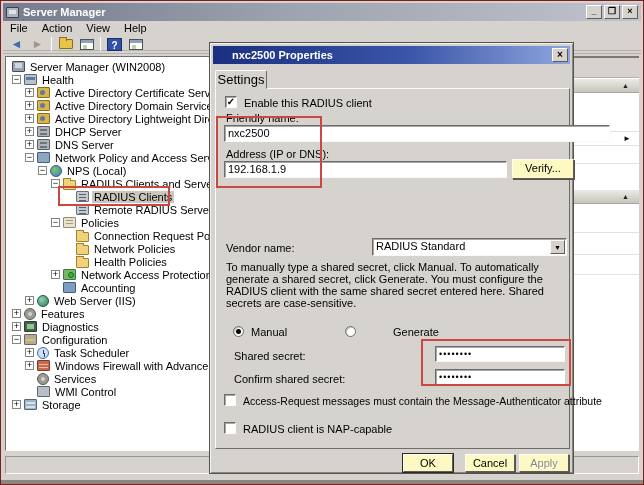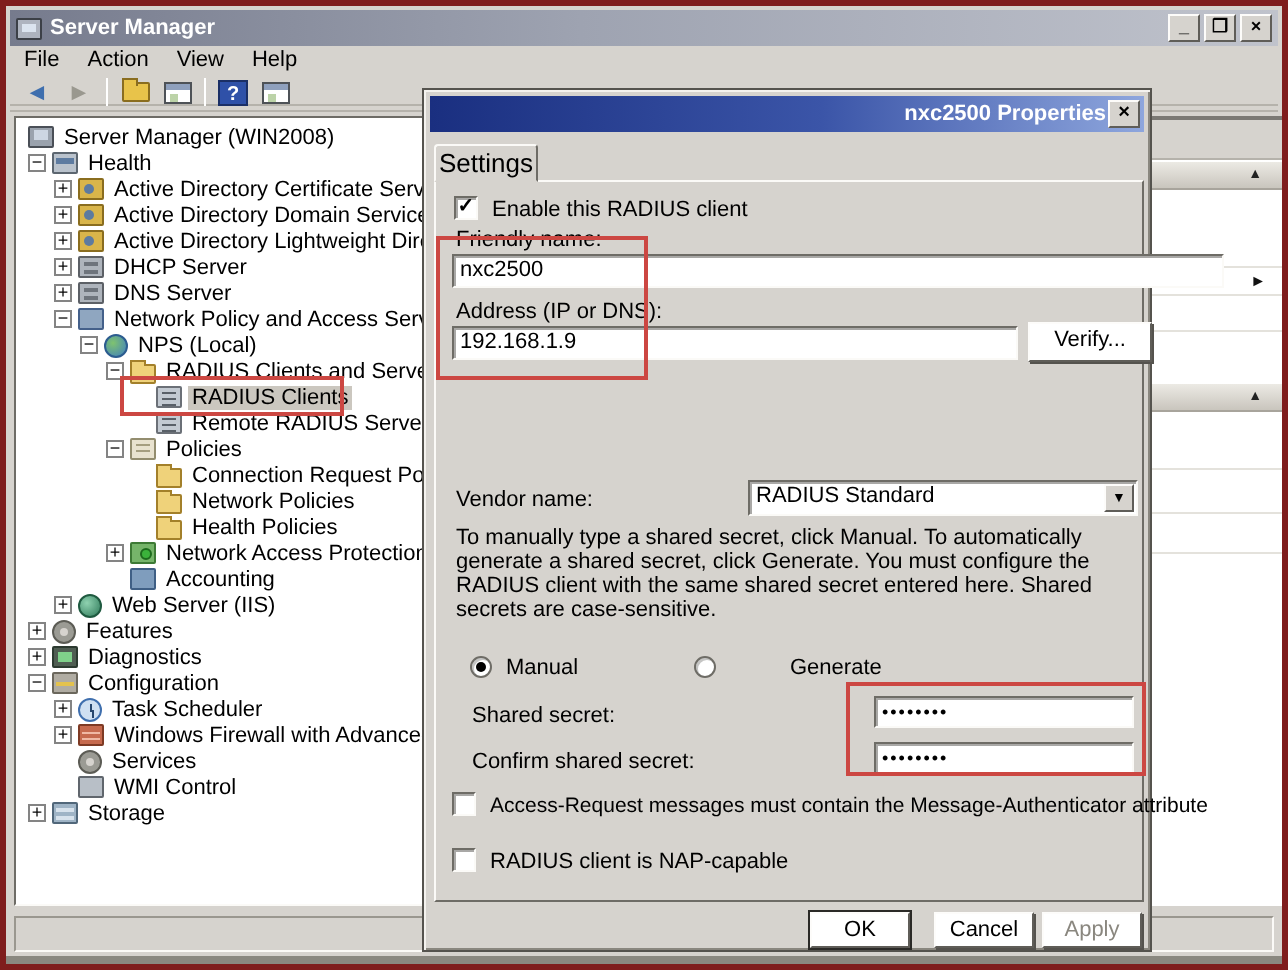--- a/index.html
+++ b/index.html
@@ -1,18 +1,18 @@
 <!DOCTYPE html>
 <html><head>
 <meta charset="utf-8">
 <style>
   html,body{margin:0;padding:0;background:#9b9a95;}
   *{box-sizing:border-box;font-family:"Liberation Sans",sans-serif;}
   #stage{position:relative;width:644px;height:485px;background:#d6d3ce;overflow:hidden;
-         border:3px solid #7f1d1d;box-shadow:inset 0 -4px 0 #8a8880;}
+         border:1px solid #7f1d1d;box-shadow:inset 0 -4px 0 #8a8880;}
   
   .titlebar{position:absolute;left:2px;top:2px;right:2px;height:18px;
     background:linear-gradient(90deg,#767b8d 0%,#9ea3b1 45%,#c0c3cc 100%);
     display:flex;align-items:center;padding:0 3px;color:#fff;font-size:11px;font-weight:bold;}
   .win-icon{width:13px;height:11px;background:#aeb4bf;border:1px solid #3c4047;border-radius:1px;
     margin-right:4px;position:relative;flex:none;}
   .win-icon::after{content:"";position:absolute;left:2px;top:2px;right:2px;height:4px;background:#dbe4ef;}
   .caption-btns{margin-left:auto;display:flex;gap:2px;}
   .cap-btn{width:16px;height:14px;background:#d6d3ce;border:1px solid;border-color:#fdfcfa #5f5d58 #5f5d58 #fdfcfa;
     color:#000;font-size:9px;line-height:11px;text-align:center;font-weight:bold;}
@@ -85,34 +85,34 @@
   .act-row{height:13px;display:flex;align-items:center;justify-content:flex-end;padding-right:8px;font-size:8px;color:#111;}
   
   #statusbar{position:absolute;left:4px;right:4px;top:455px;height:18px;background:#d6d3ce;
     border:1px solid;border-color:#9a978f #fbfaf7 #fbfaf7 #9a978f;}
   
   #dialog{position:absolute;left:208px;top:41px;width:365px;height:432px;background:#d6d3ce;
     border:1px solid #55534e;box-shadow:inset 1px 1px 0 #f4f2ee,inset -1px -1px 0 #8a877f;}
   .dlg-inner{position:absolute;inset:3px;}
   .dlg-title{position:absolute;left:0;top:0;right:0;height:18px;
     background:linear-gradient(90deg,#1a2f80 0%,#3b55a8 55%,#8ea6dd 100%);
-    color:#fff;font-size:11px;font-weight:bold;display:flex;align-items:center;padding:0 19px;justify-content:flex-end;}
+    color:#fff;font-size:11px;font-weight:bold;display:flex;align-items:center;padding:0 19px;}
   .dlg-close{position:absolute;right:2px;top:2px;width:16px;height:14px;background:#d6d3ce;
     border:1px solid;border-color:#fdfcfa #5f5d58 #5f5d58 #fdfcfa;color:#000;
     font-size:10px;line-height:12px;text-align:center;font-weight:bold;}
   .tab{position:absolute;left:2px;top:24px;width:52px;height:19px;background:#d6d3ce;
     border:1px solid;border-color:#fbfaf7 #6e6c66 #d6d3ce #fbfaf7;border-radius:2px 2px 0 0;
     font-size:13px;text-align:center;line-height:18px;z-index:2;}
   .tabpage{position:absolute;left:2px;top:42px;width:355px;height:361px;
     border:1px solid;border-color:#fbfaf7 #6e6c66 #6e6c66 #fbfaf7;}
   .lbl{position:absolute;font-size:11px;color:#000;white-space:nowrap;}
   .field{position:absolute;background:#fff;border:1px solid;border-color:#6e6c66 #fbfaf7 #fbfaf7 #6e6c66;
     box-shadow:inset 1px 1px 0 rgba(64,62,58,.45);font-size:11px;padding:1px 3px;color:#000;}
   .pwd{letter-spacing:1px;font-size:9px;line-height:12px;}
-  .btn{position:absolute;background:#ffffff;border:1px solid;border-color:#fdfcfa #5f5d58 #5f5d58 #fdfcfa;
+  .btn{position:absolute;background:#fef9c3;border:1px solid;border-color:#fdfcfa #5f5d58 #5f5d58 #fdfcfa;
     box-shadow:1px 1px 0 #55534e;font-size:11px;text-align:center;line-height:16px;color:#000;}
   .btn.default{box-shadow:0 0 0 1px #2b2a27,1px 1px 0 #55534e;}
   .btn.disabled{color:#8a877f;text-shadow:1px 1px 0 #fff;}
   .checkbox{position:absolute;width:12px;height:12px;background:#fff;border:1px solid;
     border-color:#6e6c66 #fbfaf7 #fbfaf7 #6e6c66;box-shadow:inset 1px 1px 0 rgba(64,62,58,.45);
     font-size:10px;line-height:10px;text-align:center;color:#000;font-weight:bold;}
   .radio{position:absolute;width:11px;height:11px;border-radius:50%;background:#fff;
     border:1px solid #6e6c66;box-shadow:inset 1px 1px 0 rgba(64,62,58,.3);}
   .radio.on::after{content:"";position:absolute;left:2px;top:2px;width:5px;height:5px;border-radius:50%;background:#000;}
   .para{position:absolute;font-size:11px;line-height:12px;color:#000;}

